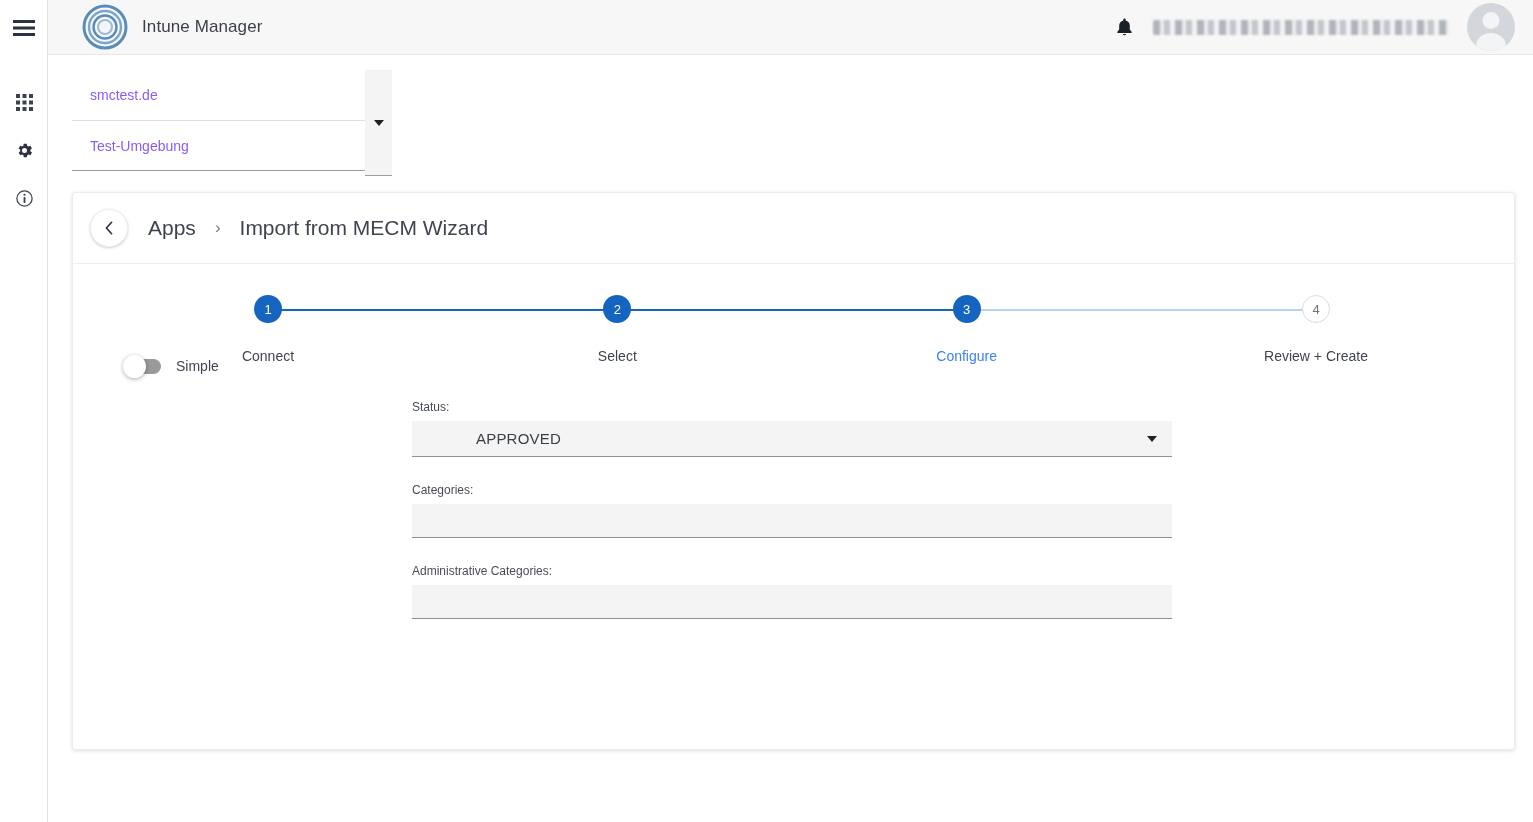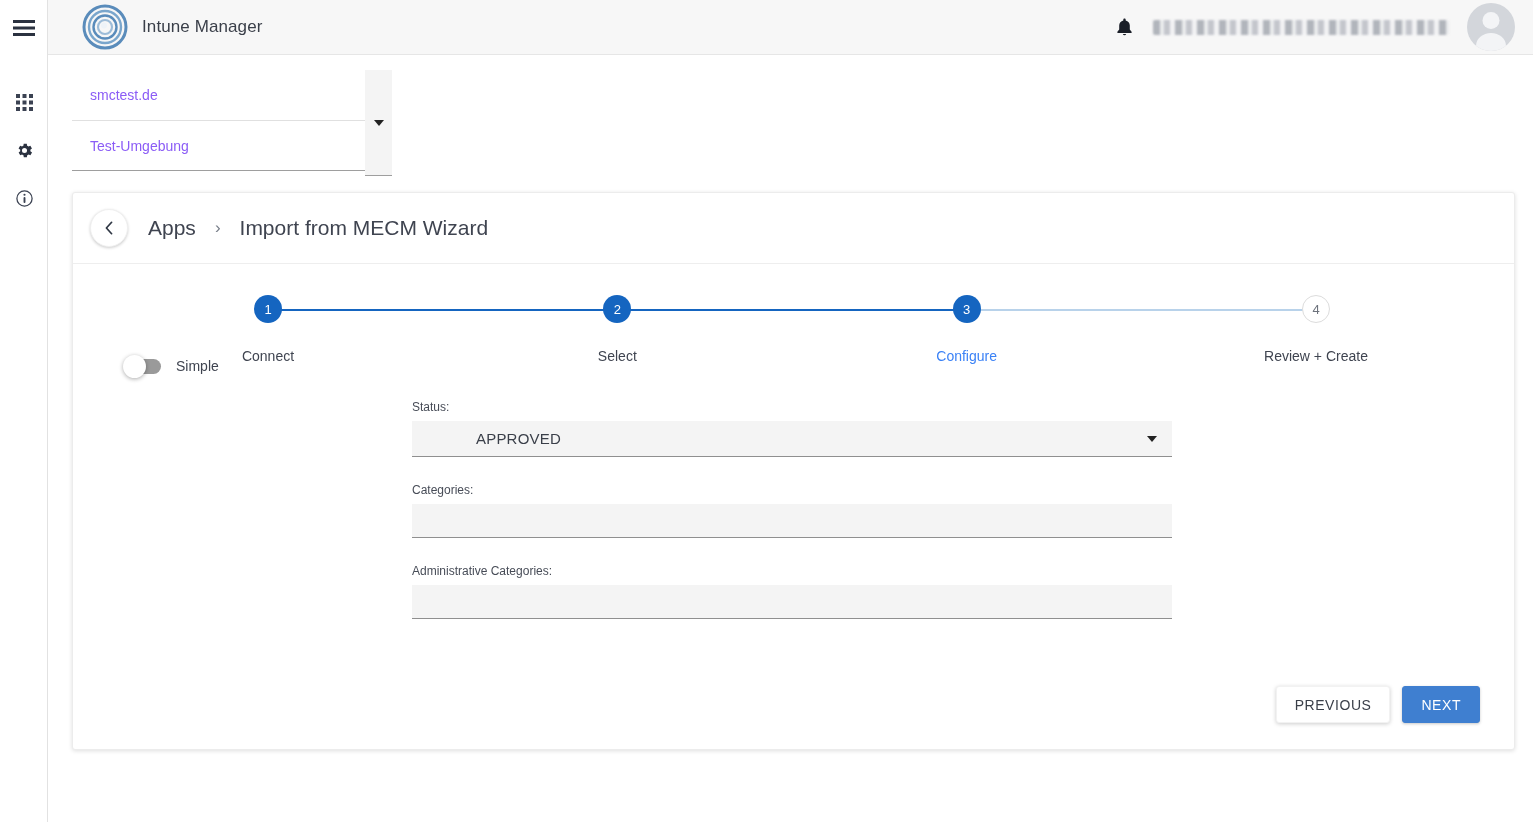--- a/index.html
+++ b/index.html
@@ -400,19 +400,15 @@
           </div>
         </div>
         <div class="field">
           <div class="field-label">Administrative Categories:</div>
           <div class="field-control tall">
             <span class="field-value"></span>
           </div>
         </div>
       </div>
 
-    <div class="actions">
-      <div class="btn btn-secondary">PREVIOUS</div>
-      <div class="btn btn-primary">NEXT</div>
-    </div>
 
   </div>
 </div>
 
 </body></html>

